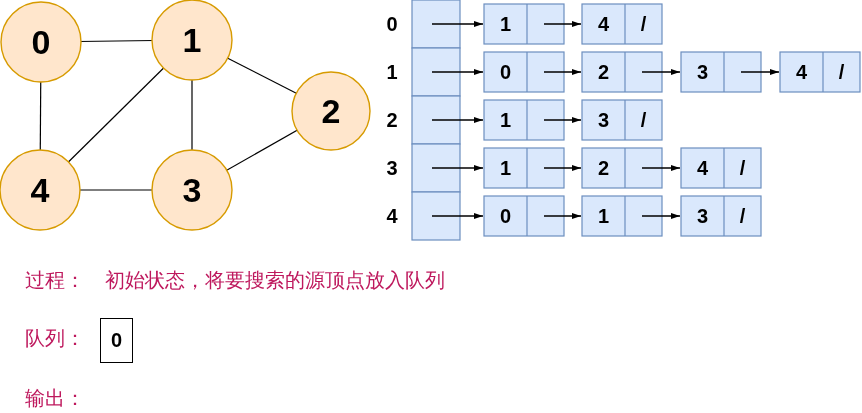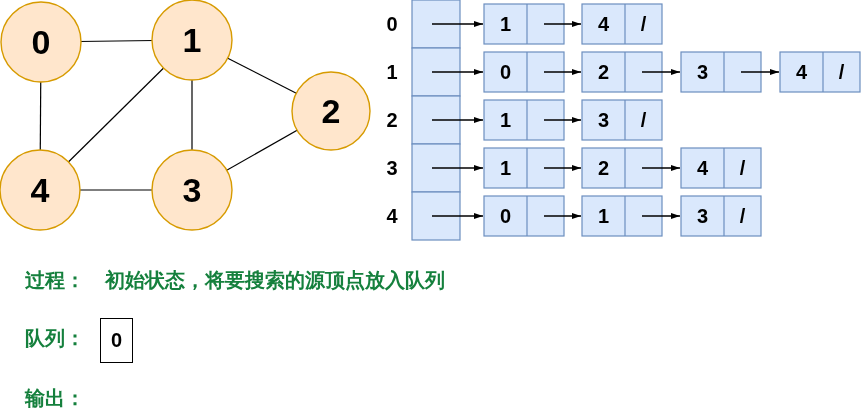--- a/index.html
+++ b/index.html
@@ -9,23 +9,22 @@
     background:#ffffff;
     overflow:hidden;
     font-family:"Liberation Sans","DejaVu Sans",sans-serif;
     color:#000;
   }
   #diagram{position:absolute;left:0;top:0;}
   .text-line{
     position:absolute;
     font-size:20px;
     line-height:24px;
-    color:#15803d;
+    color:#be185d;
     white-space:nowrap;
-    font-weight:bold;
   }
   .process-label{left:25px;top:268px;}
   .process-text{left:105px;top:268px;}
   .queue-label{left:25px;top:326px;text-align:center;}
   .output-label{left:25px;top:386px;}
   .queue-box{
     position:absolute;
     left:100px;top:318px;
     width:31px;height:43px;
     border:1.5px solid #000;

